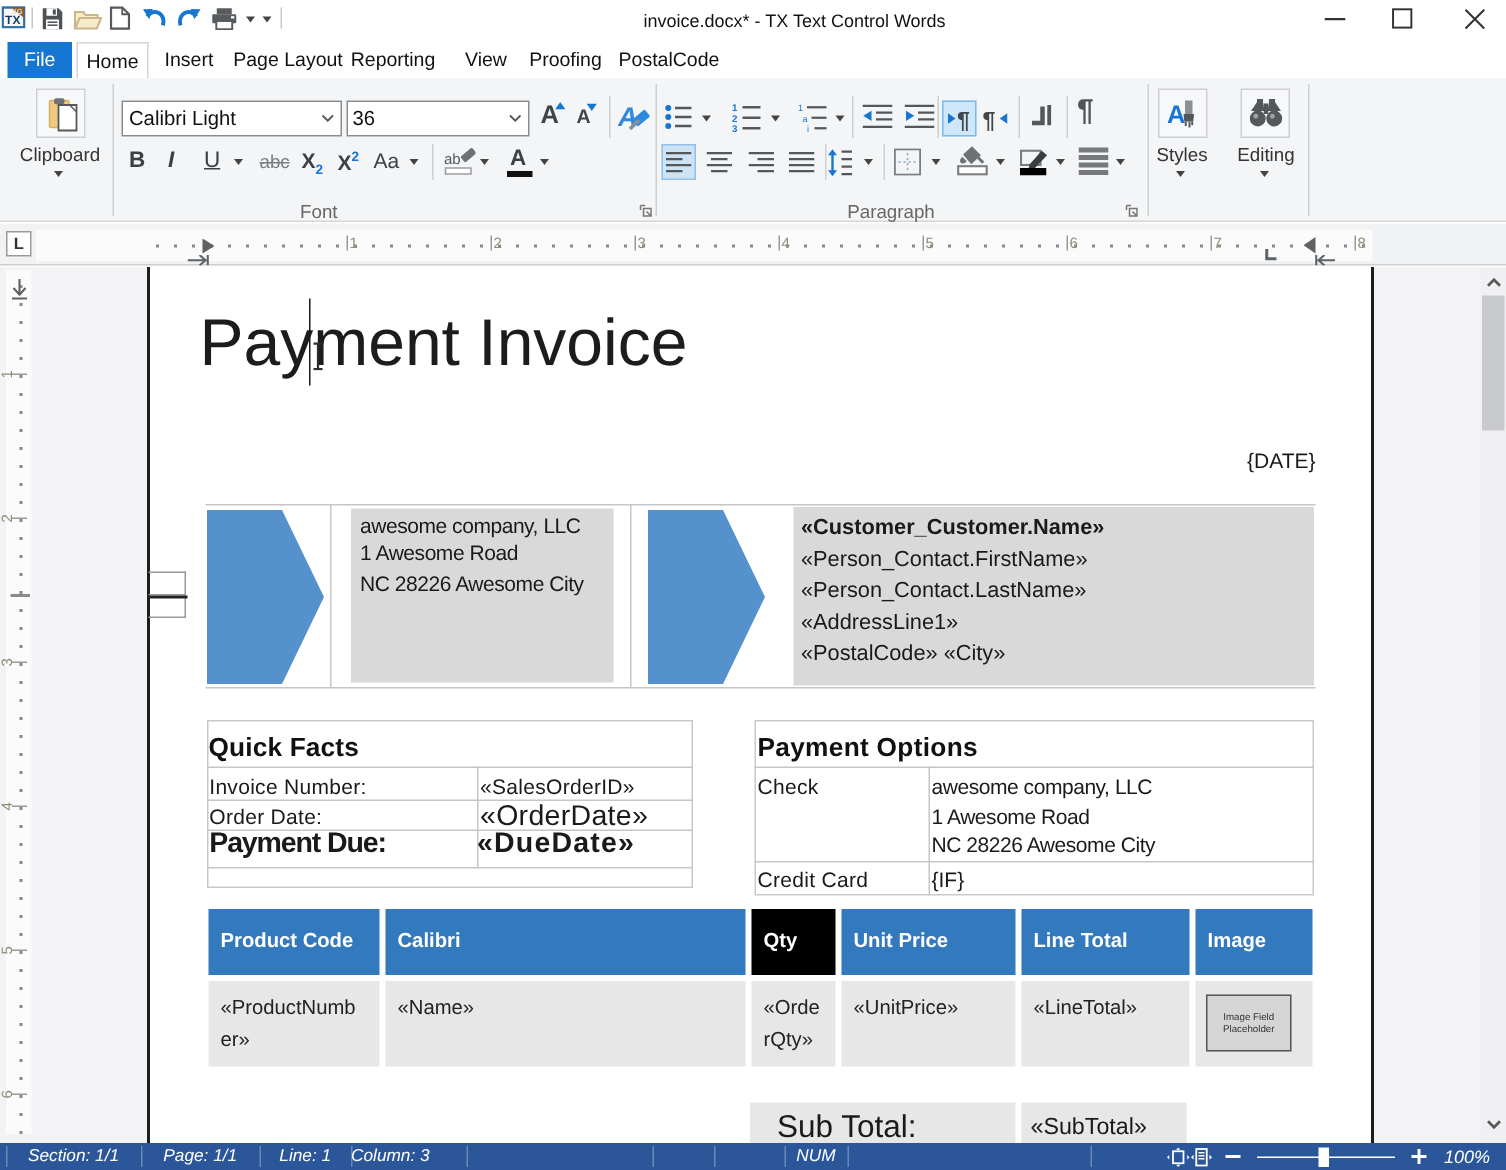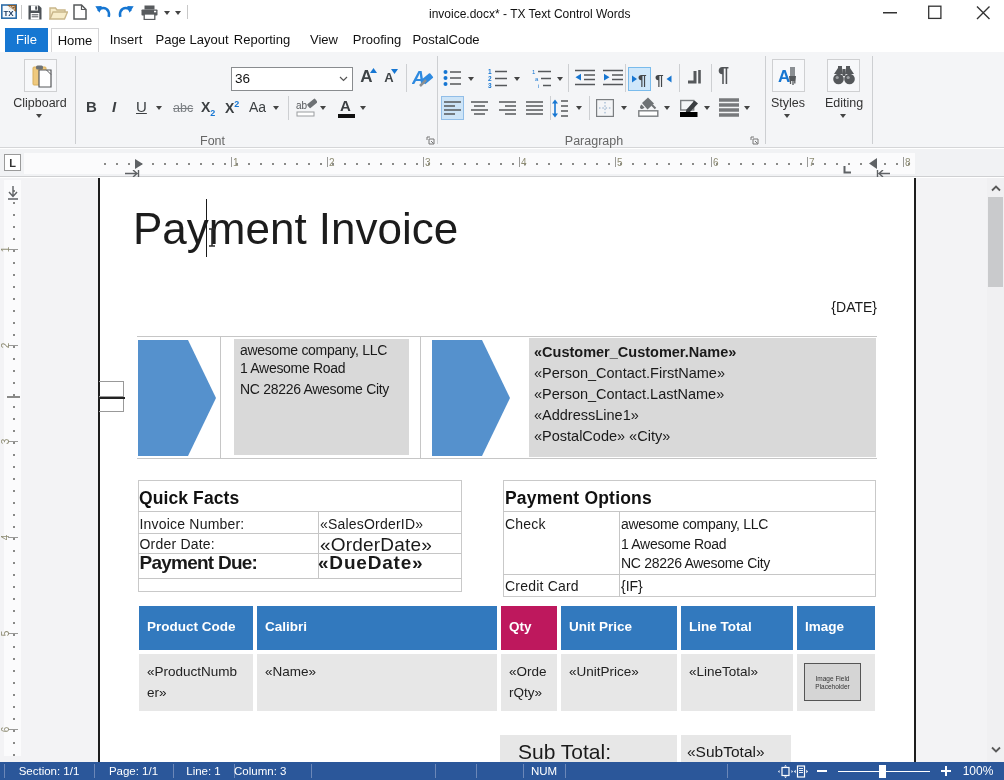--- a/index.html
+++ b/index.html
@@ -4,21 +4,21 @@
 *{margin:0;padding:0;box-sizing:border-box;}
 html,body{width:1004px;height:780px;overflow:hidden;}
 body{font-family:"Liberation Sans",sans-serif;position:relative;background:#fff;}
 .abs{position:absolute;}
 #titlebar{position:absolute;left:0;top:0;width:1004px;height:28px;background:#fff;}
 #tabbar{position:absolute;left:0;top:28px;width:1004px;height:24px;background:#fff;}
 #ribbon{position:absolute;left:0;top:52px;width:1004px;height:96px;background:#f4f5f7;border-bottom:1px solid #d5d6d8;}
 #rulerband{position:absolute;left:0;top:149px;width:1004px;height:28px;background:#f1f2f4;border-bottom:1px solid #cfd0d2;}
 #docarea{position:absolute;left:0;top:178px;width:1004px;height:584px;background:#f3f3f5;}
 #page{position:absolute;left:98px;top:178px;width:818px;height:584px;background:#fff;border-left:2px solid #1d1d1d;border-right:2px solid #1d1d1d;}
-#statusbar{position:absolute;left:0;top:762px;width:1004px;height:18px;background:#2b579a;color:#fff;font-size:12px;}
+#statusbar{position:absolute;left:0;top:762px;width:1004px;height:18px;background:#2b579a;color:#fff;font-size:12px;font-style:italic;}
 .tab{position:absolute;top:0;height:24px;line-height:24px;font-size:13px;color:#111;text-align:center;}
 .sep-v{position:absolute;width:1px;background:#cdcfd2;}
 .combo{position:absolute;background:#fff;border:1px solid #898c8f;font-size:13.5px;color:#111;}
 .ddarr{position:absolute;width:0;height:0;border-left:3.5px solid transparent;border-right:3.5px solid transparent;border-top:4px solid #444;}
 .statxt{position:absolute;top:0;height:18px;line-height:18px;color:#fff;font-size:11.5px;}
 .stasep{position:absolute;top:2px;height:14px;width:1px;background:#6b87b8;}
 .tick{position:absolute;width:2px;height:2px;background:#8a8a88;}
 .rulnum{position:absolute;font-size:10px;color:#8f8d74;}
 .doctext{position:absolute;color:#1a1a1a;font-size:14.5px;line-height:19.5px;}
 .gline{position:absolute;background:#c6c6c6;}
@@ -101,20 +101,24 @@
       <rect x="1" y="2" width="13" height="18" rx="1" fill="#efc97e" stroke="#d9b05e" stroke-width="1"></rect>
       <rect x="4" y="0.5" width="7" height="4" rx="1.5" fill="#6d7276"></rect>
       <path d="M7 5 H19 V22 H7 Z" fill="#fff" stroke="#56585a" stroke-width="1.2"></path>
       <path d="M14.5 5 L19 9.5" fill="none" stroke="#56585a" stroke-width="1"></path>
     </svg>
   </div>
   <div class="abs" style="left:10px;top:44px;width:60px;text-align:center;font-size:12.5px;color:#333">Clipboard</div>
   <div class="ddarr" style="left:36px;top:62px"></div>
   <div class="sep-v" style="left:75px;top:4px;height:88px"></div>
 
+  <div class="combo" style="left:81px;top:15px;width:147px;height:24px;line-height:22px;padding-left:4px">Calibri Light
+    <svg class="abs" style="right:4px;top:8px" width="9" height="6" viewBox="0 0 9 6">
+        <path d="M1 1 L4.5 4.5 L8 1" fill="none" stroke="#555" stroke-width="1.2"></path>
+      </svg></div>
   <div class="combo" style="left:231px;top:15px;width:122px;height:24px;line-height:22px;padding-left:3px">36
     <svg class="abs" style="right:4px;top:8px" width="9" height="6" viewBox="0 0 9 6">
         <path d="M1 1 L4.5 4.5 L8 1" fill="none" stroke="#555" stroke-width="1.2"></path>
       </svg></div>
   <div class="abs" style="left:357px;top:15px;width:19px;height:22px;font-size:17px;font-weight:bold;color:#3f4447;text-align:center">A<svg class="abs" style="right:-1px;top:1px" width="7" height="5" viewBox="0 0 7 5">
         <path d="M0 5 L3.5 0 L7 5 Z" fill="#1676d2"></path>
       </svg></div>
   <div class="abs" style="left:381px;top:18px;width:16px;height:20px;font-size:13px;font-weight:bold;color:#3f4447;text-align:center">A<svg class="abs" style="right:-1px;top:-1px" width="7" height="5" viewBox="0 0 7 5">
         <path d="M0 0 L3.5 5 L7 0 Z" fill="#1676d2"></path>
       </svg></div>
@@ -510,21 +514,21 @@
   <div class="doctext" style="left:505px;top:515px;font-size:14px;letter-spacing:0.2px">Check</div>
   <div class="doctext" style="left:621px;top:515px;font-size:14px;letter-spacing:-0.3px;line-height:19.5px">awesome company, LLC<br>1 Awesome Road<br>NC 28226 Awesome City</div>
   <div class="doctext" style="left:505px;top:576.5px;font-size:14px;letter-spacing:0.2px">Credit Card</div>
   <div class="doctext" style="left:621px;top:576.5px;font-size:14px">{IF}</div>
 
   <div id="prodtable">
       <div class="abs" style="left:139px;top:606px;width:114px;height:44px;background:#3279be;color:#fff;font-weight:bold;font-size:13.5px;line-height:42px;padding-left:8px">Product Code</div>
       <div class="abs" style="left:139px;top:654px;width:114px;height:57px;background:#e7e7e7;color:#222;font-size:13.5px;line-height:21px;padding:7px 0 0 8px">«ProductNumb<br>er»</div>
       <div class="abs" style="left:257px;top:606px;width:240px;height:44px;background:#3279be;color:#fff;font-weight:bold;font-size:13.5px;line-height:42px;padding-left:8px">Calibri</div>
       <div class="abs" style="left:257px;top:654px;width:240px;height:57px;background:#e7e7e7;color:#222;font-size:13.5px;line-height:21px;padding:7px 0 0 8px">«Name»</div>
-      <div class="abs" style="left:501px;top:606px;width:56px;height:44px;background:#be185d;color:#fff;font-weight:bold;font-size:13.5px;line-height:42px;padding-left:8px">Qty</div>
+      <div class="abs" style="left:501px;top:606px;width:56px;height:44px;background:#000000;color:#fff;font-weight:bold;font-size:13.5px;line-height:42px;padding-left:8px">Qty</div>
       <div class="abs" style="left:501px;top:654px;width:56px;height:57px;background:#e7e7e7;color:#222;font-size:13.5px;line-height:21px;padding:7px 0 0 8px">«Orde<br>rQty»</div>
       <div class="abs" style="left:561px;top:606px;width:116px;height:44px;background:#3279be;color:#fff;font-weight:bold;font-size:13.5px;line-height:42px;padding-left:8px">Unit Price</div>
       <div class="abs" style="left:561px;top:654px;width:116px;height:57px;background:#e7e7e7;color:#222;font-size:13.5px;line-height:21px;padding:7px 0 0 8px">«UnitPrice»</div>
       <div class="abs" style="left:681px;top:606px;width:112px;height:44px;background:#3279be;color:#fff;font-weight:bold;font-size:13.5px;line-height:42px;padding-left:8px">Line Total</div>
       <div class="abs" style="left:681px;top:654px;width:112px;height:57px;background:#e7e7e7;color:#222;font-size:13.5px;line-height:21px;padding:7px 0 0 8px">«LineTotal»</div>
       <div class="abs" style="left:797px;top:606px;width:78px;height:44px;background:#3279be;color:#fff;font-weight:bold;font-size:13.5px;line-height:42px;padding-left:8px">Image</div>
       <div class="abs" style="left:797px;top:654px;width:78px;height:57px;background:#e7e7e7;color:#222;font-size:13.5px;line-height:21px;padding:7px 0 0 8px"></div>
       <div class="abs" style="left:804px;top:663px;width:57px;height:38px;background:#d5d5d5;border:1px solid #555;font-size:6.5px;color:#333;text-align:center;line-height:8px;padding-top:11px">Image Field<br>Placeholder</div>
     </div>
 

